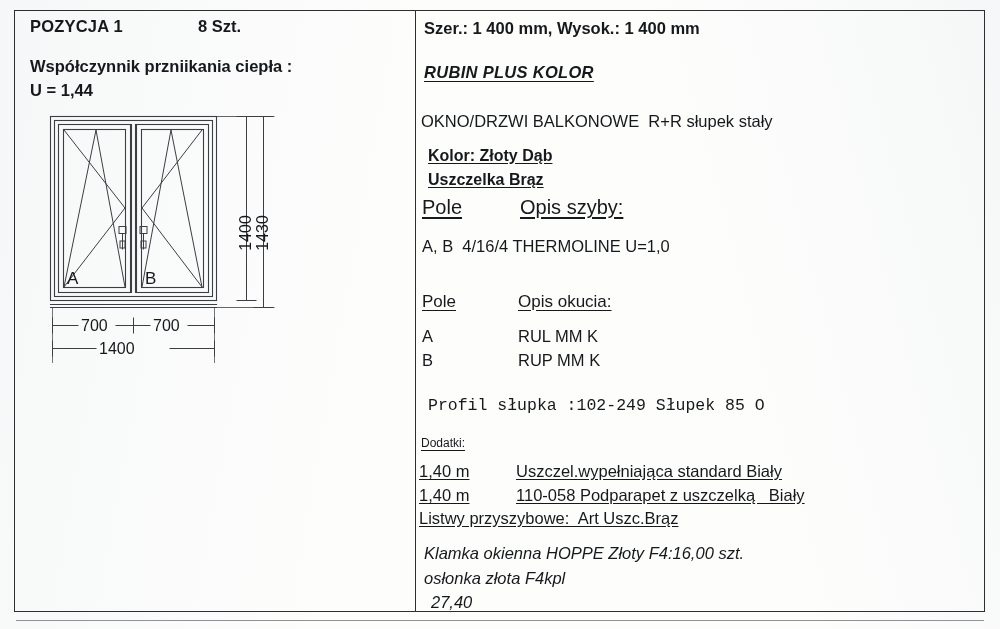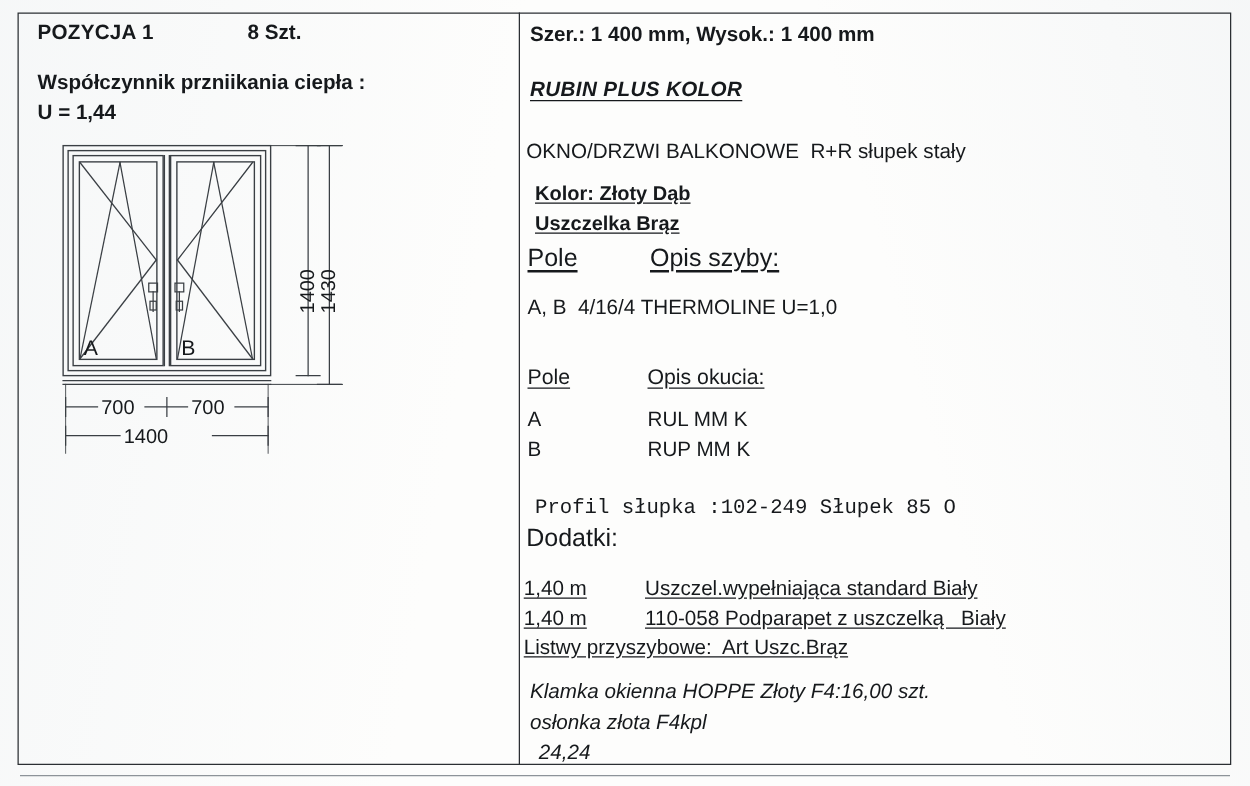--- a/index.html
+++ b/index.html
@@ -96,22 +96,22 @@
   #hw-hdr-field   { left: 422px; top: 293px; font-size: 17px;
                     text-decoration: underline; text-underline-offset: 3px; }
   #hw-hdr-desc    { left: 518px; top: 293px; font-size: 17px;
                     text-decoration: underline; text-underline-offset: 3px; }
   #hw-a-field     { left: 422px; top: 328px; font-size: 16.5px; }
   #hw-a-desc      { left: 518px; top: 328px; font-size: 16.5px; }
   #hw-b-field     { left: 422px; top: 352px; font-size: 16.5px; }
   #hw-b-desc      { left: 518px; top: 352px; font-size: 16.5px; }
 
   #mullion-line   { left: 428px; top: 398px; font-size: 16.5px; font-family: Liberation Mono, monospace; }
-  #extras-hdr     { left: 421px; top: 421px; font-size: 20px;
-                    text-underline-offset: 3px; }
+  #extras-hdr     { left: 421px; top: 437px; font-size: 12px;
+                    text-decoration: underline; text-underline-offset: 3px; }
 
   .extra-qty  { font-size: 16.5px; text-decoration: underline; text-underline-offset: 2px; }
   .extra-desc { font-size: 16.5px; text-decoration: underline; text-underline-offset: 2px; }
   #extra1-qty  { left: 419px; top: 463px; }
   #extra1-desc { left: 516px; top: 463px; }
   #extra2-qty  { left: 419px; top: 487px; }
   #extra2-desc { left: 516px; top: 487px; }
   #extra3-desc { left: 419px; top: 510px; font-size: 16.5px;
                  text-decoration: underline; text-underline-offset: 2px; text-align: right; }
 
@@ -250,15 +250,15 @@
   <div class="txt" id="extras-hdr">Dodatki:</div>
 
   <div class="txt extra-qty" id="extra1-qty">1,40 m</div>
   <div class="txt extra-desc" id="extra1-desc">Uszczel.wypełniająca standard Biały</div>
   <div class="txt extra-qty" id="extra2-qty">1,40 m</div>
   <div class="txt extra-desc" id="extra2-desc">110-058 Podparapet z uszczelką   Biały</div>
   <div class="txt" id="extra3-desc">Listwy przyszybowe:  Art Uszc.Brąz</div>
 
   <div class="txt" id="handle1">Klamka okienna HOPPE Złoty F4:16,00 szt.</div>
   <div class="txt" id="handle2">osłonka złota F4kpl</div>
-  <div class="txt" id="handle3">24,24</div>
+  <div class="txt" id="handle3">27,40</div>
 
 </div>
 
 </body></html>

